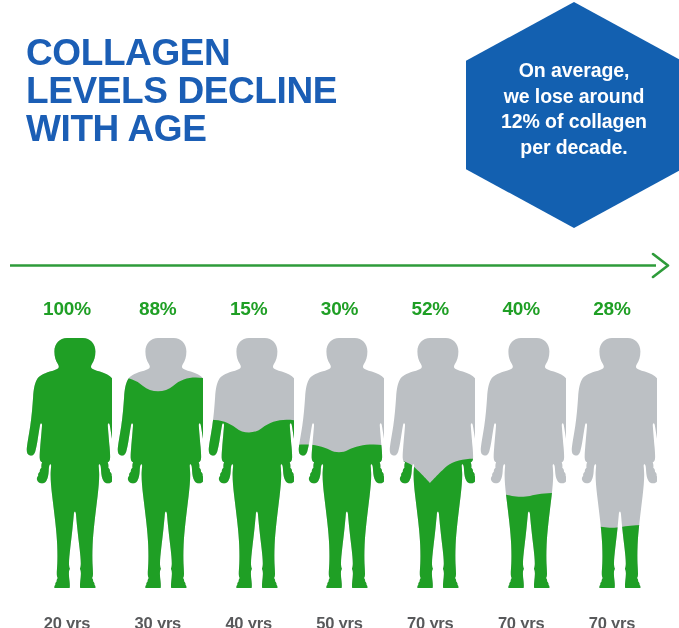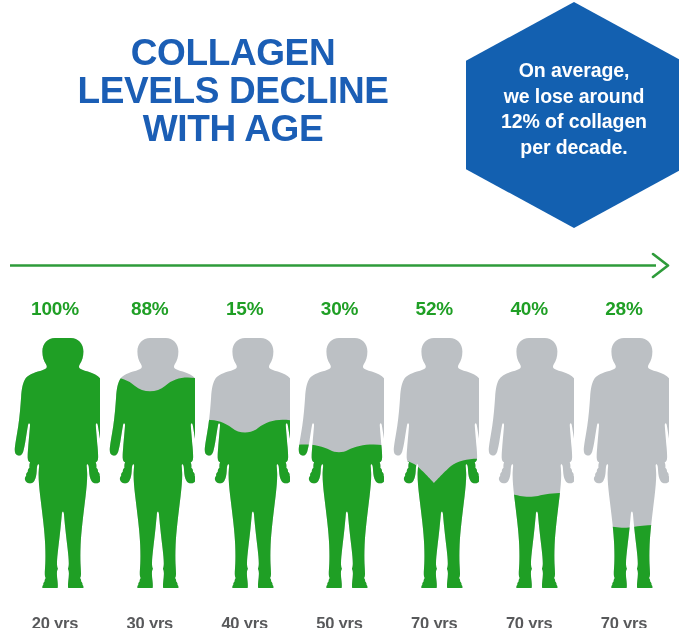--- a/index.html
+++ b/index.html
@@ -17,24 +17,23 @@
     position: relative;
     width: 679px;
     height: 628px;
     background: #ffffff;
     overflow: hidden;
   }
 
   
   .title-block {
     position: absolute;
-    left: 18px;
+    left: 26px;
     top: 34px;
     width: 430px;
-    text-align: center;
   }
   .title-line {
     font-size: 37px;
     line-height: 38px;
     font-weight: bold;
     color: #1b5eb5;
     letter-spacing: -0.4px;
     white-space: nowrap;
   }
 
@@ -77,21 +76,21 @@
 
   
   .figures-row {
     position: absolute;
     left: 0;
     top: 296px;
     width: 679px;
     height: 326px;
     display: flex;
     justify-content: space-between;
-    padding: 0 10px;
+    padding: 0 22px;
     box-sizing: border-box;
   }
   .figure-col {
     width: 90px;
     display: flex;
     flex-direction: column;
     align-items: center;
   }
   .pct-label {
     height: 26px;

